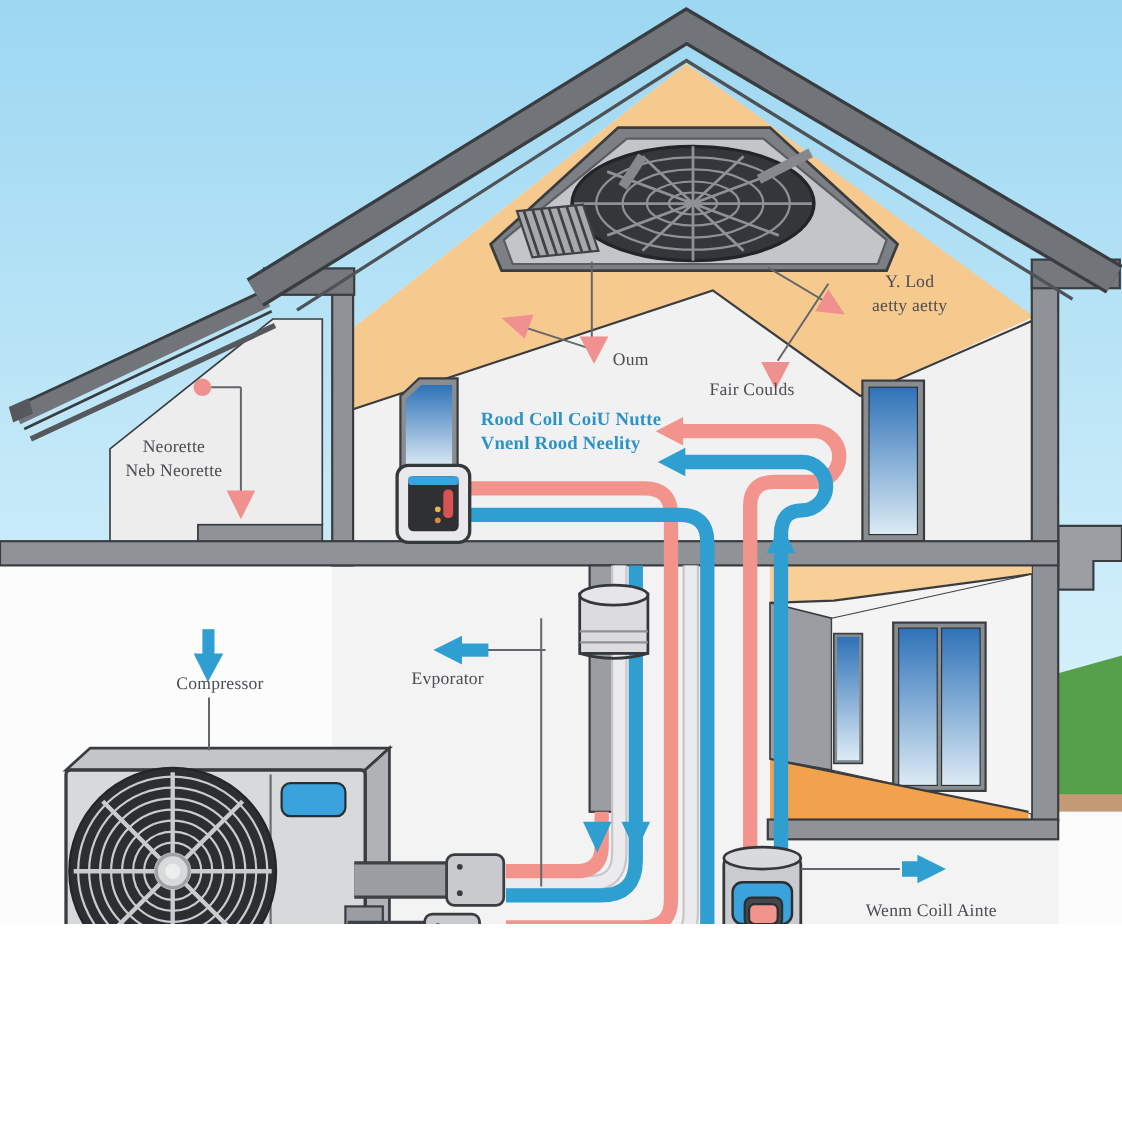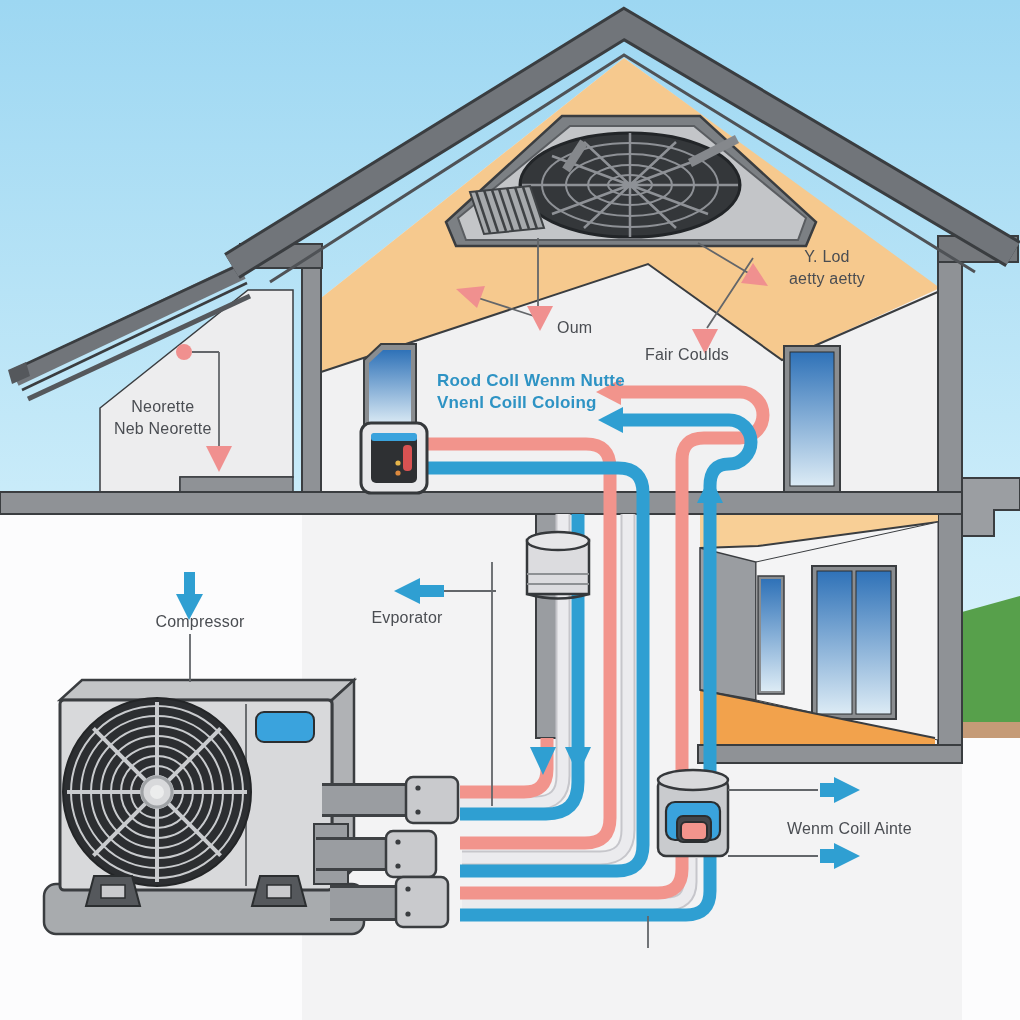--- a/index.html
+++ b/index.html
@@ -4,22 +4,22 @@
 <style>
   :root{
     --skytop:#9dd7f2; --skybot:#e8f6fd; --roof:#71757a; --roofedge:#3a3d40;
     --wall:#8f9296; --attic:#f6c98e; --ceiling:#f8cf96; --floor:#f2a24c;
     --interior:#f3f3f4; --outdoor:#fcfcfd; --hot:#f2948c; --cold:#2f9fd2;
     --neutral:#ebebee; --pink:#f0908f; --ink:#4a4d52; --bluetext:#2e93c4;
     --devblue:#3aa3dd; --unitbody:#d8d9db; --fandark:#2c2e31; --green:#57a04b;
     --duct:#9a9da1; --connector:#c9cacd;
   }
   html,body{margin:0;padding:0;background:#fff;}
-  #stage{position:relative;width:1020px;height:1020px;overflow:hidden;
-         font-family:Liberation Sans, sans-serif;}
+  #stage{position:relative;width:1020px;height:840px;overflow:hidden;
+         font-family:Liberation Serif, serif;}
   #scene{position:absolute;left:0;top:0;}
   .label{position:absolute;color:var(--ink);font-size:16px;line-height:22px;
          white-space:nowrap;letter-spacing:.2px;}
   .label .ln{display:block;}
   .ctr{transform:translateX(-50%);text-align:center;}
   .blue-note{color:var(--bluetext);font-weight:600;font-size:17px;}
   
   .pR{fill:none;stroke:var(--hot);stroke-width:13;}
   .pB{fill:none;stroke:var(--cold);stroke-width:13;}
   .pW{fill:none;stroke:var(--neutral);stroke-width:11;}
@@ -281,22 +281,22 @@
     <span class="ln">Y. Lod</span>
     <span class="ln">aetty aetty</span>
   </div>
   <div class="label" style="left:557px;top:317px;">
     <span>Oum</span>
   </div>
   <div class="label" style="left:645px;top:344px;">
     <span>Fair Coulds</span>
   </div>
   <div class="label blue-note" style="left:437px;top:370px;">
-    <span class="ln">Rood Coll Wenm Nutte</span>
-    <span class="ln">Vnenl Coill Coloing</span>
+    <span class="ln">Rood Coll CoiU Nutte</span>
+    <span class="ln">Vnenl Rood Neelity</span>
   </div>
   <div class="label" style="left:114px;top:396px;text-align:center;">
     <span class="ln">Neorette</span>
     <span class="ln">Neb Neorette</span>
   </div>
   <div class="label ctr" style="left:200px;top:611px;">
     <span>Compressor</span>
   </div>
   <div class="label ctr" style="left:407px;top:607px;">
     <span>Evporator</span>

